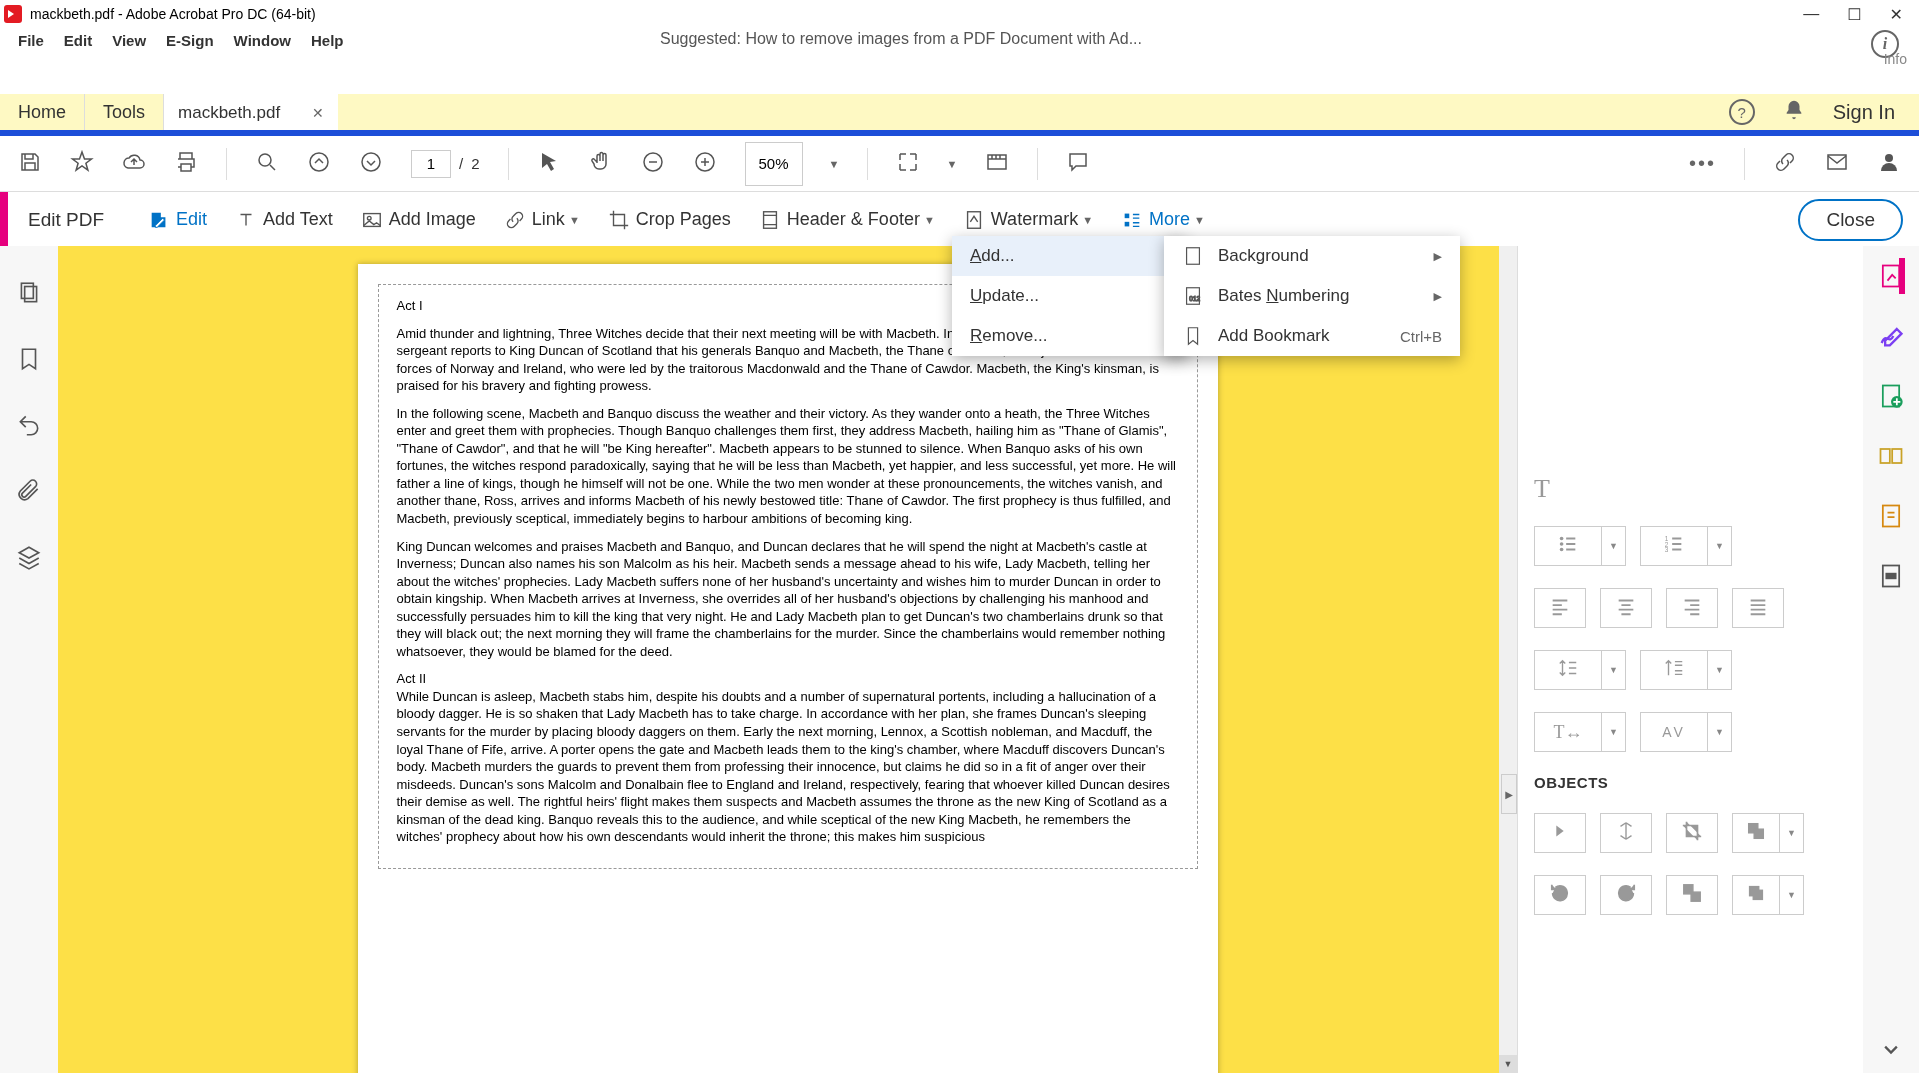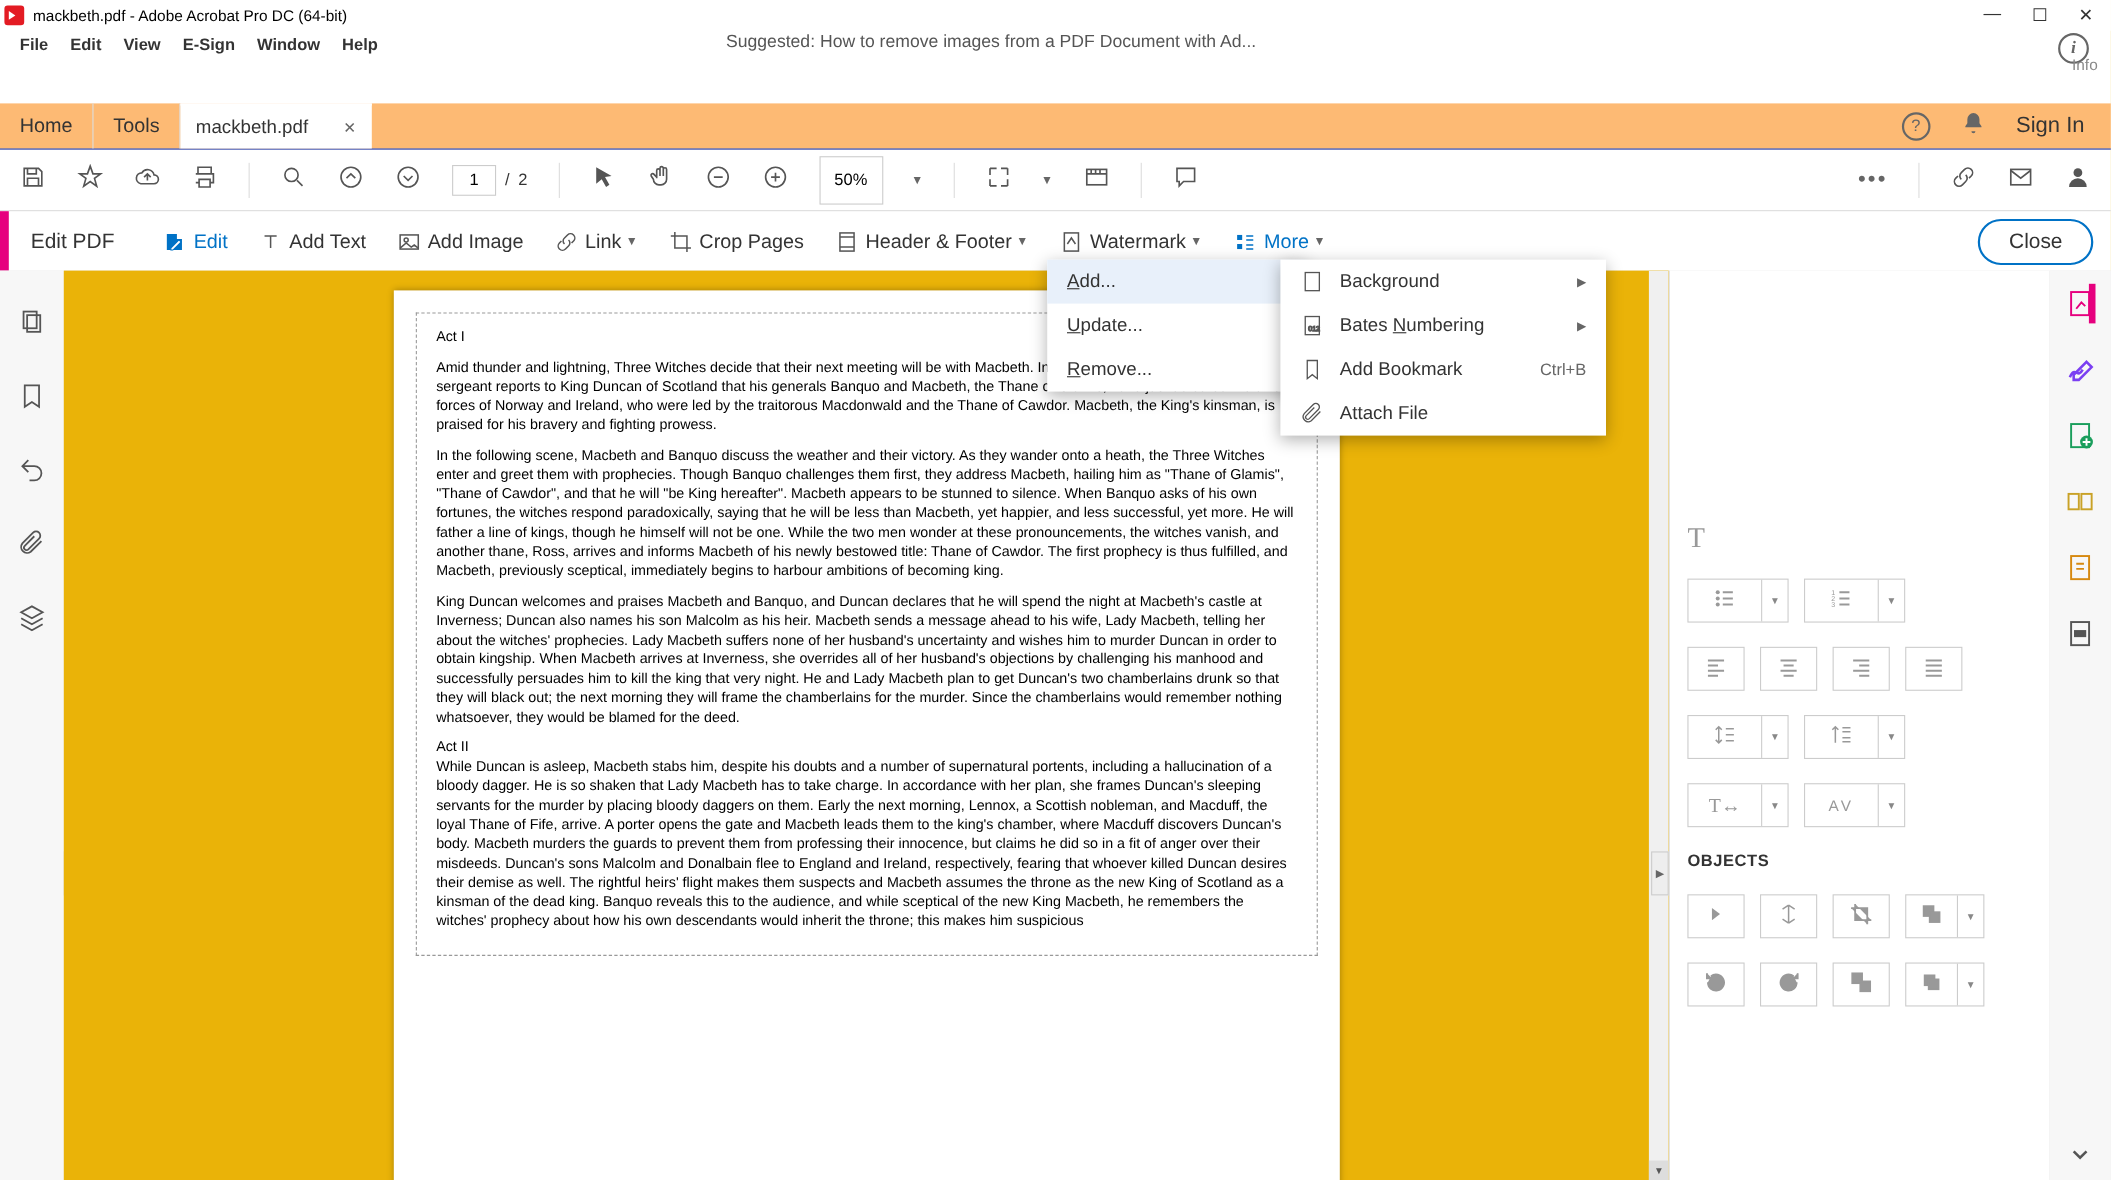--- a/index.html
+++ b/index.html
@@ -13,21 +13,21 @@
     .win-controls { margin-left: auto; display: flex; gap: 28px; padding-right: 12px; }
     .win-btn { font-size: 16px; color: #333; }
 
     
     .menu-bar { height: 30px; display: flex; align-items: flex-start; padding-left: 8px; font-weight: bold; }
     .menu-item { padding: 4px 10px; font-size: 15px; color: #333; }
     .suggested-bar { position: absolute; left: 660px; top: 30px; height: 26px; font-size: 16px; color: #555; }
     .info-icon { position: absolute; right: 20px; top: 30px; width: 28px; height: 28px; border: 2px solid #666; border-radius: 50%; display: flex; align-items: center; justify-content: center; font-style: italic; font-weight: bold; font-family: Georgia, serif; font-size: 16px; color: #666; }
 
     
-    .tab-bar { height: 42px; background: #fdba74; display: flex; align-items: stretch; border-bottom: 1px solid #1d4ed8; margin-top: 36px; }
+    .tab-bar { height: 42px; background: #fef9c3; display: flex; align-items: stretch; border-bottom: 6px solid #1d4ed8; margin-top: 36px; }
     .tab-home, .tab-tools { padding: 0 18px; display: flex; align-items: center; font-size: 18px; color: #333; border-right: 1px solid #ddd; }
     .tab-doc { padding: 0 14px; display: flex; align-items: center; gap: 32px; font-size: 17px; color: #333; border-top: 2px solid #fff; background: #fff; }
     .tab-close { font-size: 14px; color: #666; }
     .tab-right { margin-left: auto; display: flex; align-items: center; gap: 28px; padding-right: 24px; }
     .help-circle { width: 26px; height: 26px; border: 2px solid #666; border-radius: 50%; display: flex; align-items: center; justify-content: center; font-size: 15px; color: #666; }
     .bell-icon svg { width: 22px; height: 22px; fill: #666; }
     .signin { font-size: 20px; color: #333; }
 
     
     .main-toolbar { height: 56px; display: flex; align-items: center; padding: 0 18px; gap: 28px; border-bottom: 1px solid #ddd; }
@@ -55,21 +55,21 @@
     
     .body-area { position: absolute; top: 246px; left: 0; right: 0; bottom: 0; display: flex; background: #e9e9e9; }
 
     
     .left-rail { width: 58px; background: #f7f7f7; display: flex; flex-direction: column; align-items: center; gap: 36px; padding-top: 34px; }
     .rail-icon svg { width: 26px; height: 26px; stroke: #555; fill: none; stroke-width: 1.5; }
     .expand-handle { position: absolute; left: 58px; top: 528px; width: 16px; height: 40px; background: #eee; border: 1px solid #ccc; display: flex; align-items: center; justify-content: center; font-size: 10px; color: #666; }
     .expand-handle-r { position: absolute; right: 402px; top: 528px; width: 16px; height: 40px; background: #eee; border: 1px solid #ccc; display: flex; align-items: center; justify-content: center; font-size: 10px; color: #666; z-index: 2; }
 
     
-    .doc-wrap { flex: 1; display: flex; justify-content: center; background: #eab308; position: relative; overflow: hidden; padding-top: 18px; }
+    .doc-wrap { flex: 1; display: flex; justify-content: center; background: #fde047; position: relative; overflow: hidden; padding-top: 18px; }
     .page-bg { width: 860px; background: #fff; min-height: 950px; padding: 20px; box-shadow: 0 0 6px rgba(0,0,0,0.3); }
     .doc-text-box { border: 1px dashed #999; padding: 12px 18px; font-family: "Times New Roman", serif; font-size: 13px; color: #000; line-height: 1.35; }
     .doc-text-box p { margin-bottom: 10px; }
     .doc-text-box .act-head { font-size: 13px; }
 
     .doc-scroll-v { position: absolute; right: 0; top: 0; width: 18px; background: #f0f0f0; height: 100%; }
     .doc-scroll-down { position: absolute; right: 0; bottom: 0; width: 18px; height: 18px; background: #ddd; display: flex; align-items: center; justify-content: center; font-size: 9px; color: #555; }
 
     
     .right-rail { width: 56px; background: #f7f7f7; display: flex; flex-direction: column; align-items: center; gap: 32px; padding-top: 16px; }
@@ -564,21 +564,13 @@
   </div>
   <div class="dd-item">
     <span class="dd-icon">
         <svg viewBox="0 0 24 24">
           <path d="M7 3h10v18l-5-4-5 4z"></path>
         </svg>
       </span>
     <span>Add Bookmark</span>
     <span class="dd-shortcut">Ctrl+B</span>
   </div>
-  <div class="dd-item">
-    <span class="dd-icon">
-        <svg viewBox="0 0 24 24">
-          <path d="M20 10l-9 9a5 5 0 0 1-7-7l9-9a3.5 3.5 0 0 1 5 5l-9 9a2 2 0 0 1-3-3l8-8"></path>
-        </svg>
-      </span>
-    <span>Attach File</span>
-  </div>
 </div>
 
 </body></html>

